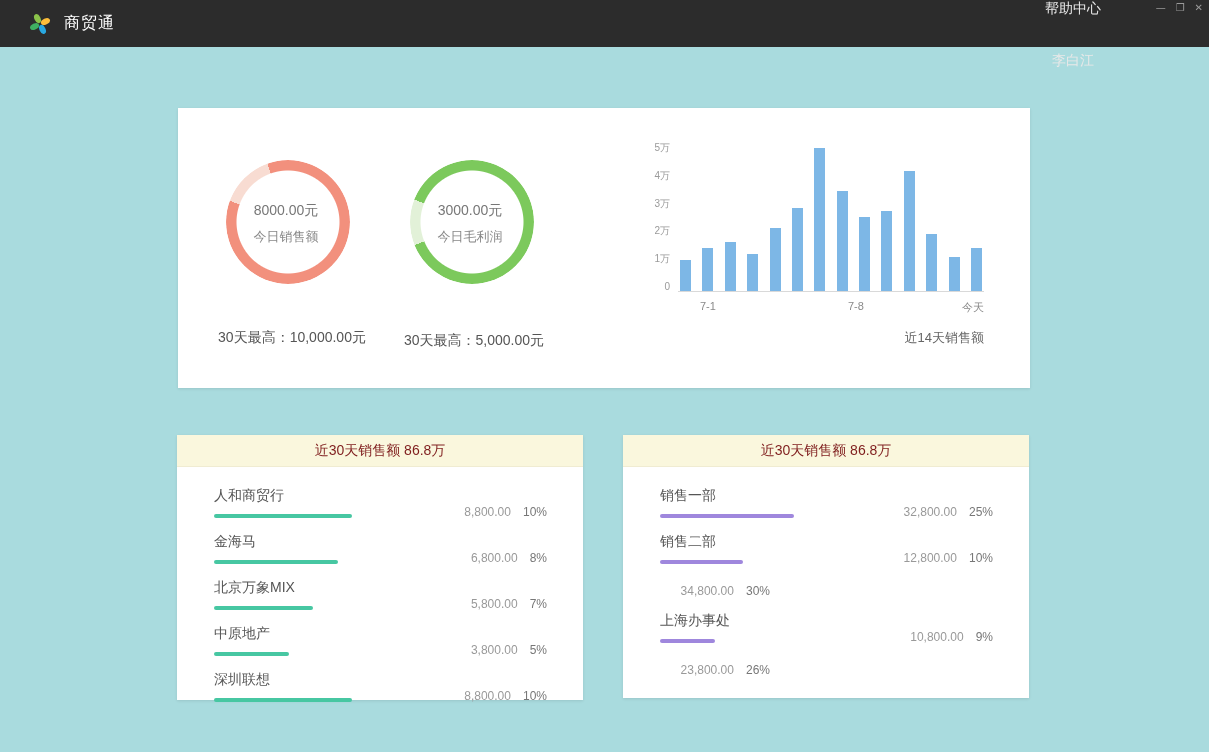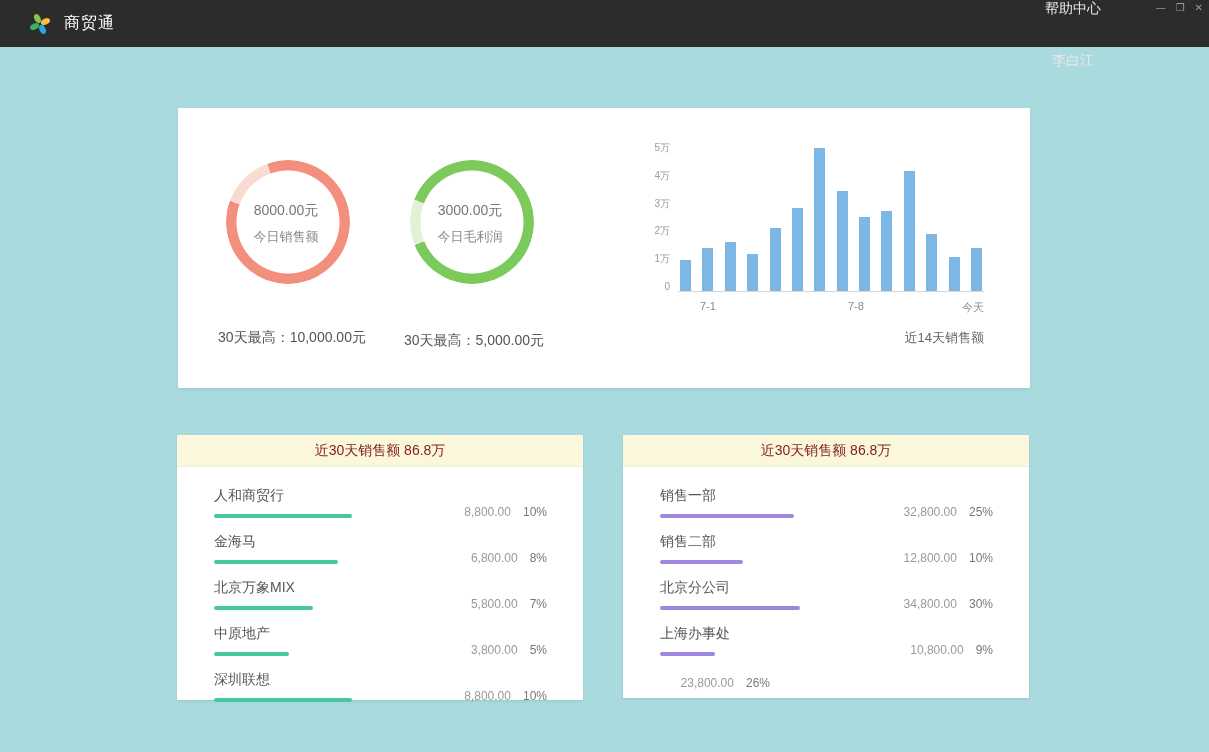--- a/index.html
+++ b/index.html
@@ -200,26 +200,20 @@
       <div class="list-row">
         <div class="row-left">
           <div class="row-name">销售二部</div>
           <div class="row-bar">
             <div class="row-fill" style="width: 42%; background: rgb(159, 135, 221);"></div>
           </div>
         </div>
         <div class="row-right"><span class="row-amount">12,800.00</span><span class="row-pct">10%</span></div>
       </div>
       <div class="list-row">
-        <div class="row-left">
-          <div class="row-name">北京分公司</div>
-          <div class="row-bar">
-            <div class="row-fill" style="width: 71%; background: rgb(159, 135, 221);"></div>
-          </div>
-        </div>
         <div class="row-right"><span class="row-amount">34,800.00</span><span class="row-pct">30%</span></div>
       </div>
       <div class="list-row">
         <div class="row-left">
           <div class="row-name">上海办事处</div>
           <div class="row-bar">
             <div class="row-fill" style="width: 28%; background: rgb(159, 135, 221);"></div>
           </div>
         </div>
         <div class="row-right"><span class="row-amount">10,800.00</span><span class="row-pct">9%</span></div>

